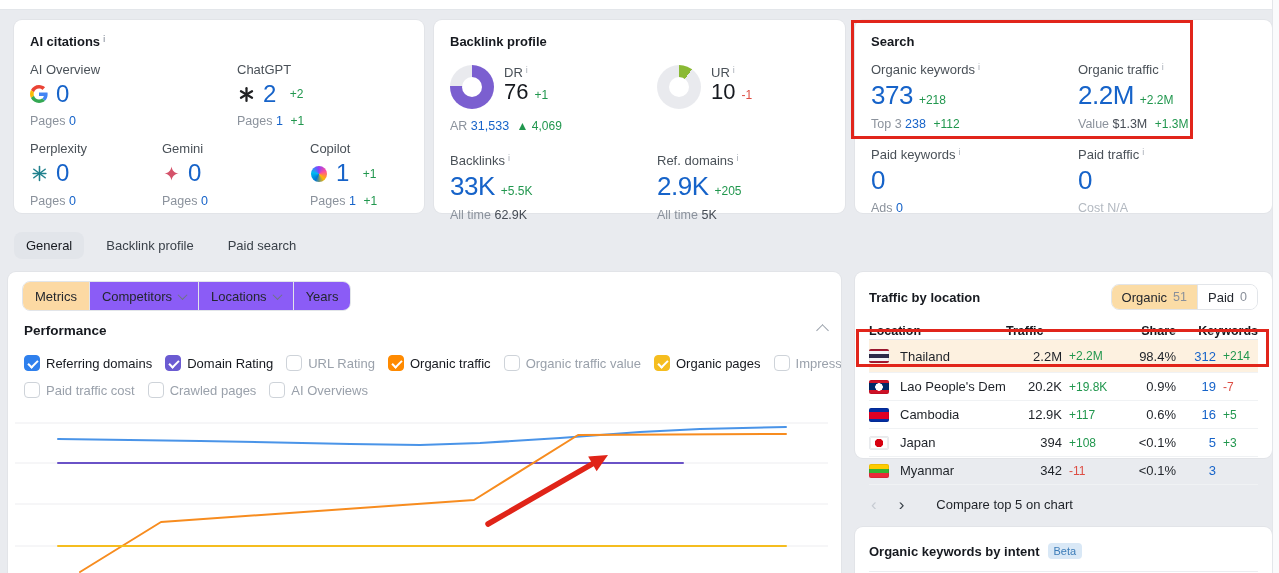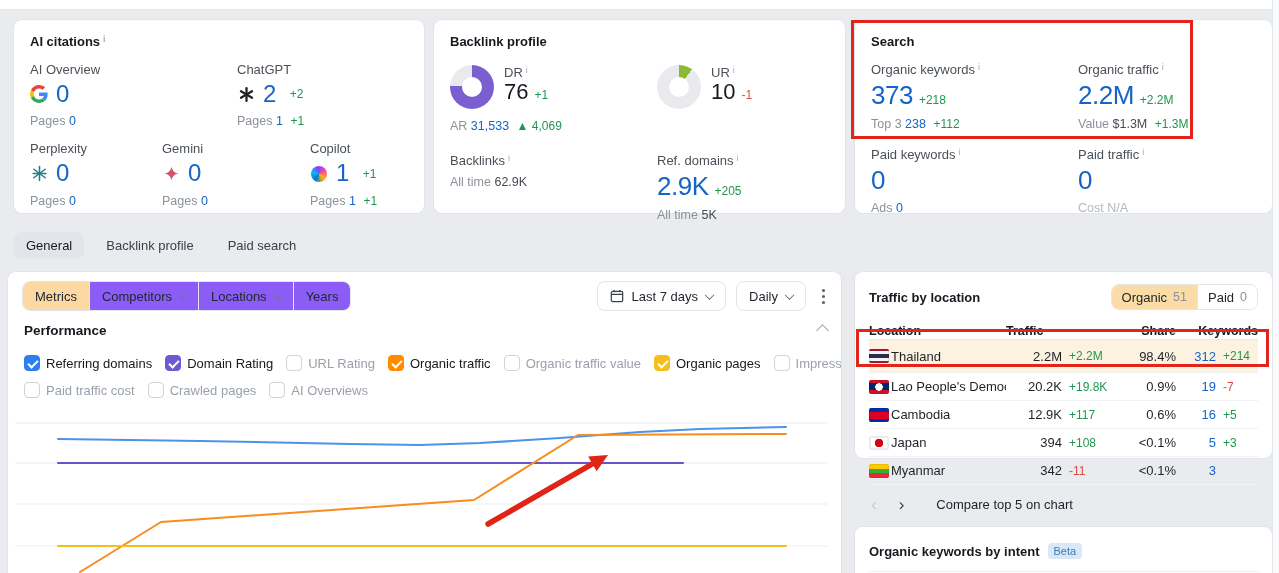--- a/index.html
+++ b/index.html
@@ -73,21 +73,21 @@
   #toggle { display:flex; border:1px solid #e2e5e9; border-radius:8px; overflow:hidden; height:26px; }
   .topt { display:flex; align-items:center; gap:6px; padding:0 10px; background:#fff; border:none; border-left:1px solid #e2e5e9; font-size:13px; color:#23272e; cursor:pointer; font-family:inherit; }
   .topt:first-child { border-left:none; }
   .topt.active { background:#fbdca6; }
   .topt .tc { color:#8a909a; font-size:12.5px; }
   .tgrid { display:grid; grid-template-columns:1fr 56px 54px 60px 40px 42px; align-items:center; }
   #thead { margin-top:14px; padding-bottom:1px; border-bottom:1px solid #e6e9ec; font-weight:700; font-size:12.5px; color:#16191f; }
   #thead .h-traffic { text-align:left; } #thead .h-share { text-align:right; } #thead .h-kw { grid-column:5/7; text-align:right; }
   .trow { height:28px; border-bottom:1px solid #f0f2f4; cursor:pointer; font-size:13px; }
   .trow.hl { height:33px; background:#fdf1e0; }
-  .c-loc { display:flex; align-items:center; gap:2px; overflow:hidden; }
+  .c-loc { display:flex; align-items:center; gap:11px; overflow:hidden; }
   .locname { white-space:nowrap; overflow:hidden; color:#1e2228; }
   .flag { width:20px; height:14px; border-radius:2px; flex:none; box-shadow:inset 0 0 0 1px rgba(0,0,0,.07); }
   .flag-thailand { background:linear-gradient(180deg,#a51931 0 16%,#f4f5f8 16% 33%,#2d2a4a 33% 67%,#f4f5f8 67% 84%,#a51931 84%); }
   .flag-laos { background:radial-gradient(circle at 50% 50%,#fff 0 3.5px,rgba(0,0,0,0) 4px),linear-gradient(180deg,#ce1126 0 25%,#002868 25% 75%,#ce1126 75%); }
   .flag-cambodia { background:linear-gradient(180deg,#032ea1 0 25%,#e00025 25% 75%,#032ea1 75%); }
   .flag-japan { background:radial-gradient(circle at 50% 50%,#d7000f 0 4px,#fff 4.5px); border:1px solid #e8eaed; }
   .flag-myanmar { background:linear-gradient(180deg,#fecb00 0 33%,#34b233 33% 67%,#ea2839 67%); }
   .c-tv { text-align:right; color:#1e2228; } .c-tc { padding-left:7px; font-size:12px; }
   .c-sh { text-align:right; color:#1e2228; }
   .c-kw { text-align:right; color:#1663c9; } .c-kc { padding-left:7px; font-size:12px; }
@@ -216,20 +216,21 @@
           <div>
             <div class="lbl" style="margin-bottom:0;"><span>UR</span><span class="sup-i"></span></div>
             <div><span class="rate-val">10</span><span class="chg dn">-1</span></div>
           </div>
         </div>
       </div>
     </div>
     <div class="bl-bottom">
       <div class="col1">
         <div class="lbl"><span>Backlinks</span><span class="sup-i"></span></div>
+        <div><span class="big" style="color:#1663c9;cursor:pointer;">33K</span><span class="chg up">+5.5K</span></div>
         <div class="sub"><span class="g">All time</span> <span class="d">62.9K</span></div>
       </div>
       <div class="col2">
         <div class="lbl"><span>Ref. domains</span><span class="sup-i"></span></div>
         <div><span class="big" style="color:#1663c9;cursor:pointer;">2.9K</span><span class="chg up">+205</span></div>
         <div class="sub"><span class="g">All time</span> <span class="d">5K</span></div>
       </div>
     </div>
   </div>
 
@@ -267,41 +268,20 @@
       <div class="tab">Paid search</div>
     </div>
 
   <div class="card" id="card-chart">
     <div class="seg-group" id="segGroup">
         <button class="seg active">Metrics</button>
         <button class="seg">Competitors<span class="chev"></span></button>
         <button class="seg">Locations<span class="chev"></span></button>
         <button class="seg">Years</button>
       </div>
-    <div class="right-group">
-      <button class="date-btn">
-        <svg width="14" height="14" viewBox="0 0 16 16">
-            <rect x="1.5" y="2.8" width="13" height="11.5" rx="1.5" fill="none" stroke="#3a4149" stroke-width="1.4"></rect>
-            <line x1="1.5" y1="6.2" x2="14.5" y2="6.2" stroke="#3a4149" stroke-width="1.4"></line>
-            <line x1="4.8" y1="1" x2="4.8" y2="3.6" stroke="#3a4149" stroke-width="1.4"></line>
-            <line x1="11.2" y1="1" x2="11.2" y2="3.6" stroke="#3a4149" stroke-width="1.4"></line>
-          </svg>
-        <span>Last 7 days</span>
-        <span class="chev"></span>
-      </button>
-      <button class="date-btn">
-        <span>Daily</span>
-        <span class="chev"></span>
-      </button>
-      <div class="kebab">
-          <i></i>
-          <i></i>
-          <i></i>
-        </div>
-    </div>
     <div id="perf-title">Performance</div>
     <div id="collapse"></div>
     <div class="mrow" id="mrow1">
         <label class="metric on">
           <span class="cb checked" style="background: rgb(47, 128, 237); border-color: rgb(47, 128, 237);"></span>
           <span class="mlabel">Referring domains</span>
         </label>
         <label class="metric on">
           <span class="cb checked" style="background: rgb(107, 91, 210); border-color: rgb(107, 91, 210);"></span>
           <span class="mlabel">Domain Rating</span>

